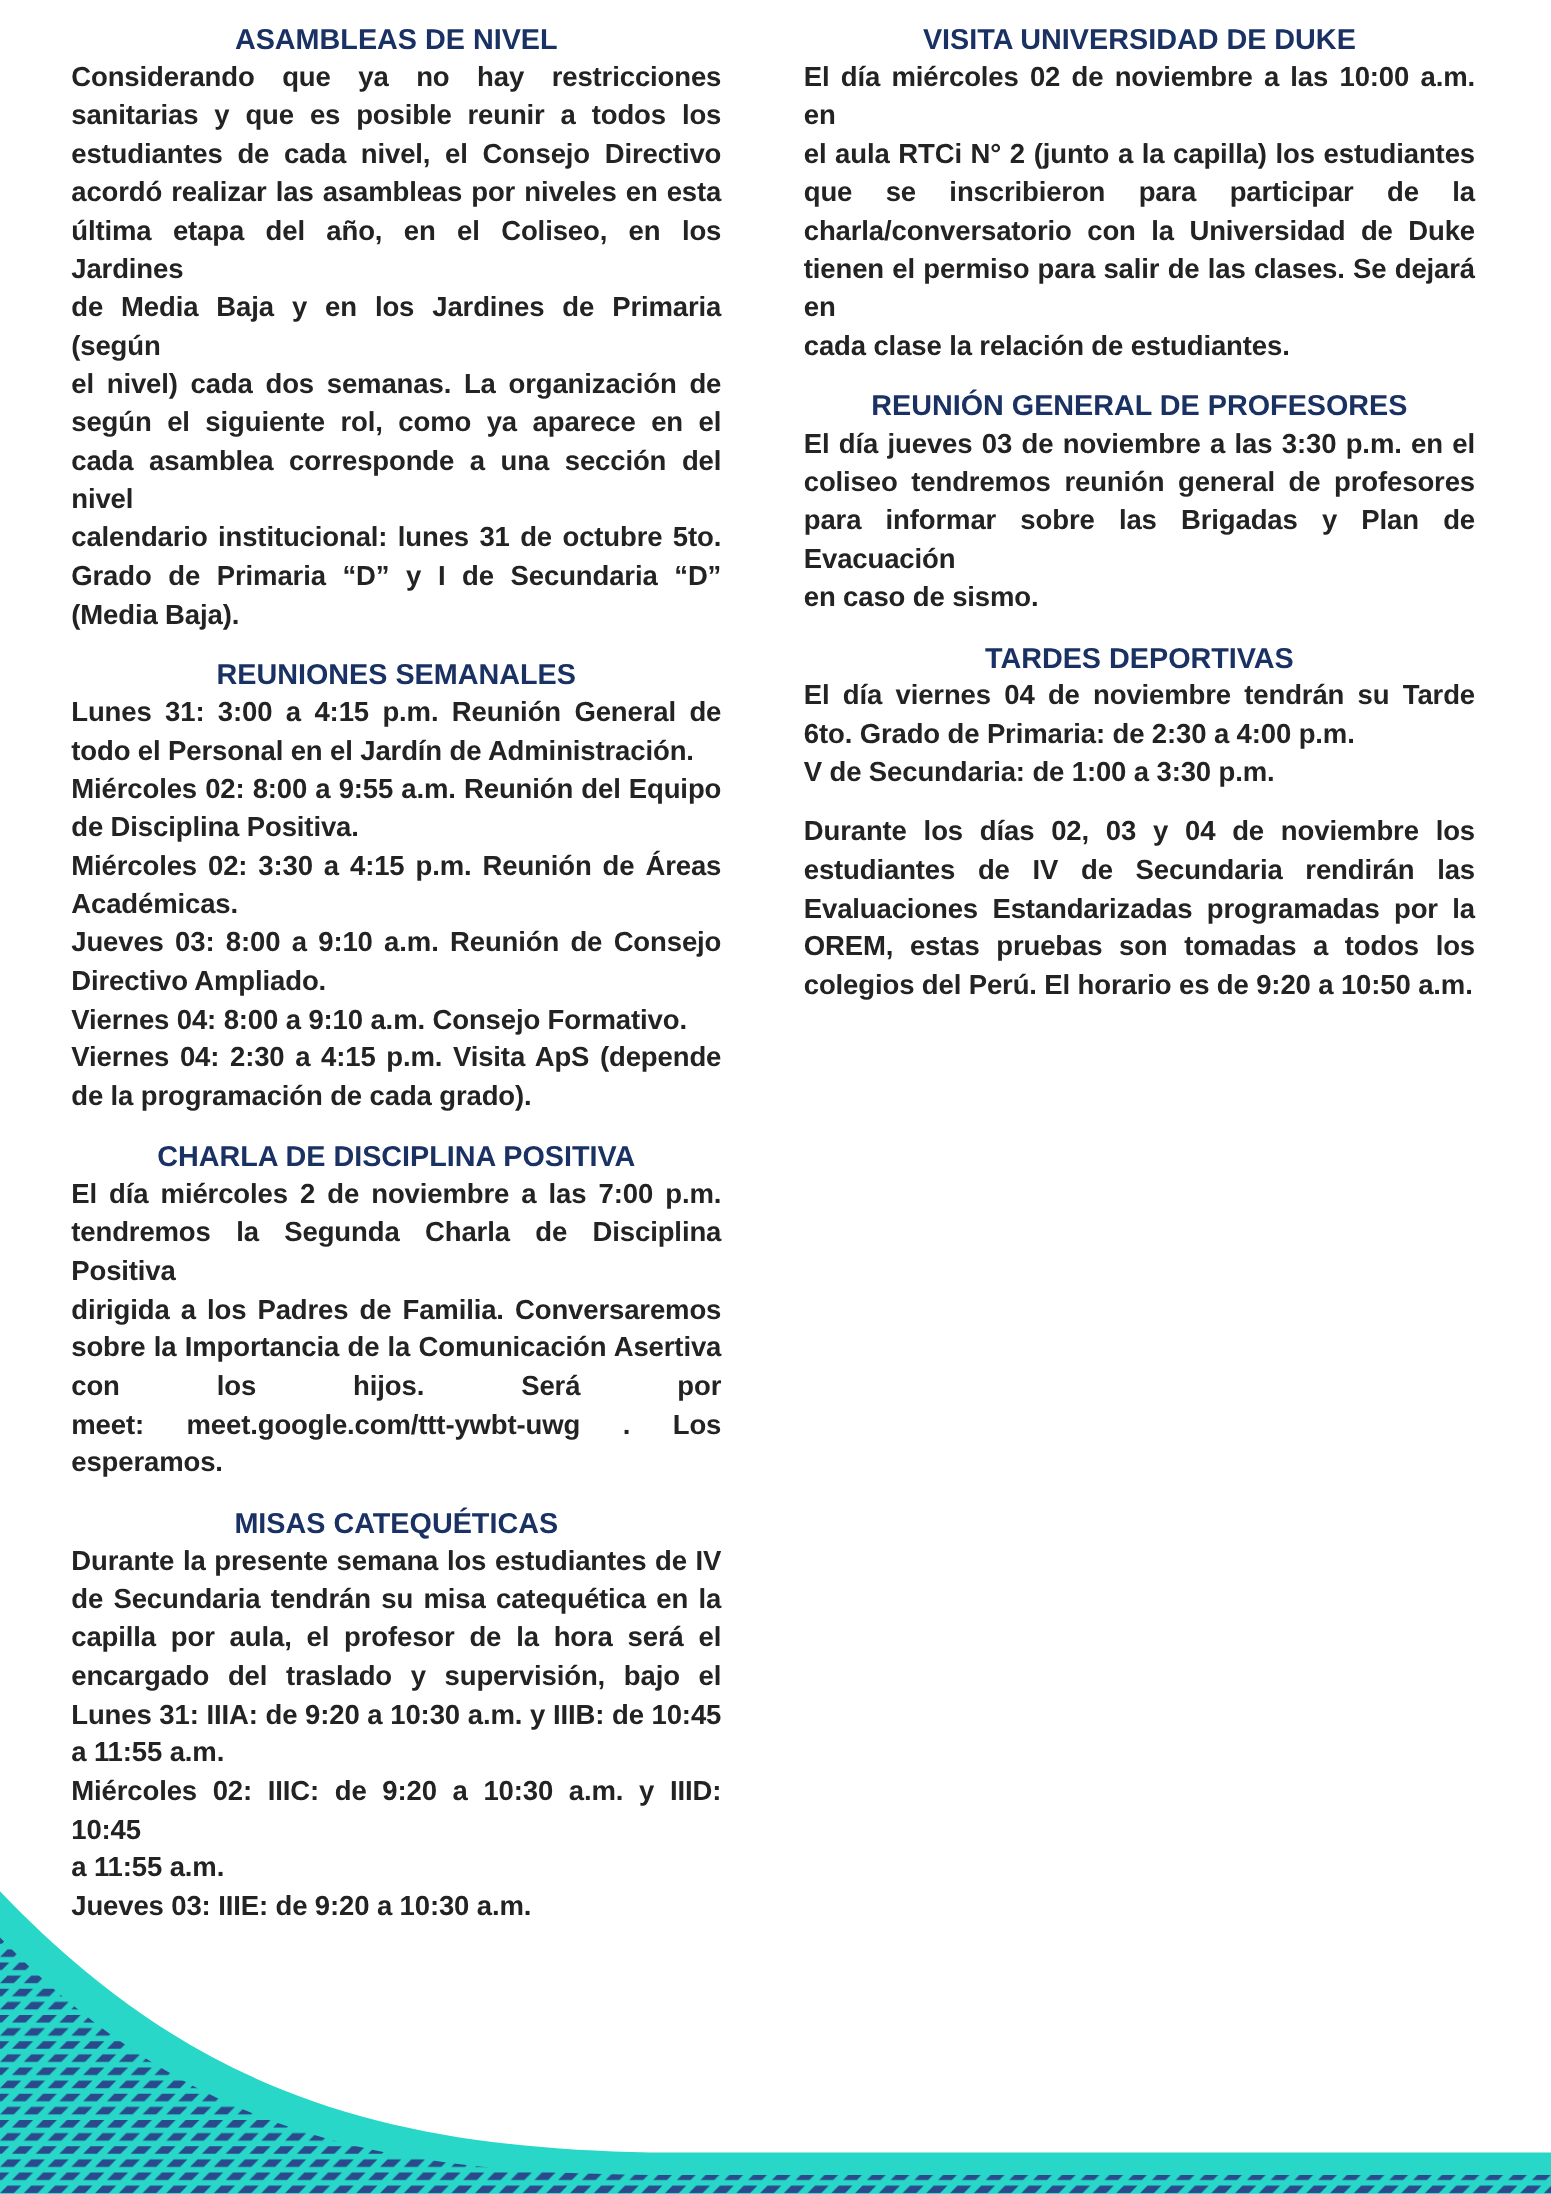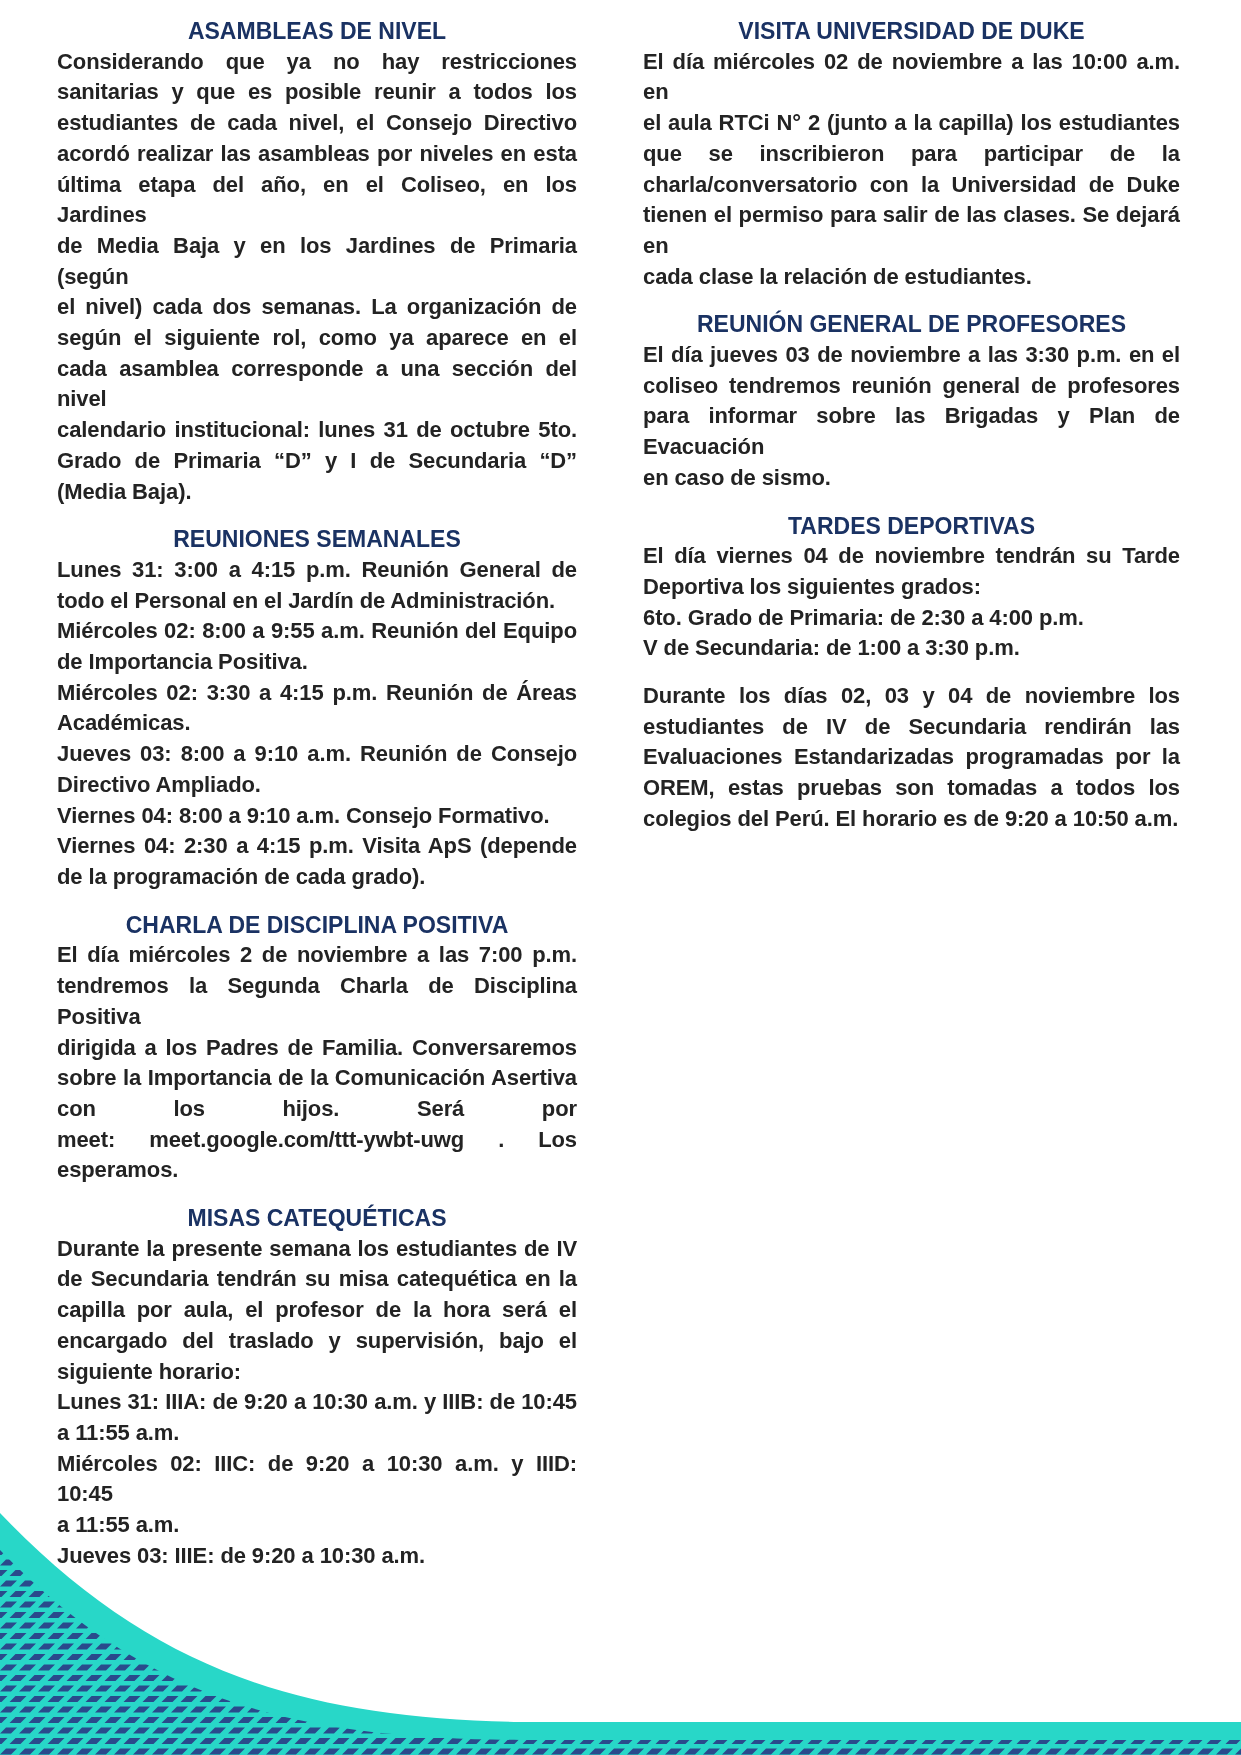--- a/index.html
+++ b/index.html
@@ -80,21 +80,21 @@
         </div>
       </section>
       <section class="section">
         <h2 class="section-title">REUNIONES SEMANALES</h2>
         <div class="paragraph">
           <div class="line">Lunes 31: 3:00 a 4:15 p.m. Reunión General de</div>
           <div class="line last">todo el Personal en el Jardín de Administración.</div>
         </div>
         <div class="paragraph">
           <div class="line">Miércoles 02: 8:00 a 9:55 a.m. Reunión del Equipo</div>
-          <div class="line last">de Importancia Positiva.</div>
+          <div class="line last">de Disciplina Positiva.</div>
         </div>
         <div class="paragraph">
           <div class="line">Miércoles 02: 3:30 a 4:15 p.m. Reunión de Áreas</div>
           <div class="line last">Académicas.</div>
         </div>
         <div class="paragraph">
           <div class="line">Jueves 03: 8:00 a 9:10 a.m. Reunión de Consejo</div>
           <div class="line last">Directivo Ampliado.</div>
         </div>
         <div class="paragraph">
@@ -117,21 +117,20 @@
           <div class="line last">esperamos.</div>
         </div>
       </section>
       <section class="section">
         <h2 class="section-title">MISAS CATEQUÉTICAS</h2>
         <div class="paragraph">
           <div class="line">Durante la presente semana los estudiantes de IV</div>
           <div class="line">de Secundaria tendrán su misa catequética en la</div>
           <div class="line">capilla por aula, el profesor de la hora será el</div>
           <div class="line">encargado del traslado y supervisión, bajo el</div>
-          <div class="line last">siguiente horario:</div>
         </div>
         <div class="paragraph">
           <div class="line">Lunes 31: IIIA: de 9:20 a 10:30 a.m. y IIIB: de 10:45</div>
           <div class="line last">a 11:55 a.m.</div>
         </div>
         <div class="paragraph">
           <div class="line">Miércoles 02: IIIC: de 9:20 a 10:30 a.m. y IIID: 10:45</div>
           <div class="line last">a 11:55 a.m.</div>
         </div>
         <div class="paragraph">
@@ -157,21 +156,20 @@
           <div class="line">El día jueves 03 de noviembre a las 3:30 p.m. en el</div>
           <div class="line">coliseo tendremos reunión general de profesores</div>
           <div class="line">para informar sobre las Brigadas y Plan de Evacuación</div>
           <div class="line last">en caso de sismo.</div>
         </div>
       </section>
       <section class="section">
         <h2 class="section-title">TARDES DEPORTIVAS</h2>
         <div class="paragraph">
           <div class="line">El día viernes 04 de noviembre tendrán su Tarde</div>
-          <div class="line last">Deportiva los siguientes grados:</div>
         </div>
         <div class="paragraph">
           <div class="line last">6to. Grado de Primaria: de 2:30 a 4:00 p.m.</div>
         </div>
         <div class="paragraph">
           <div class="line last">V de Secundaria: de 1:00 a 3:30 p.m.</div>
         </div>
       </section>
       <section class="section">
         <div class="paragraph">

